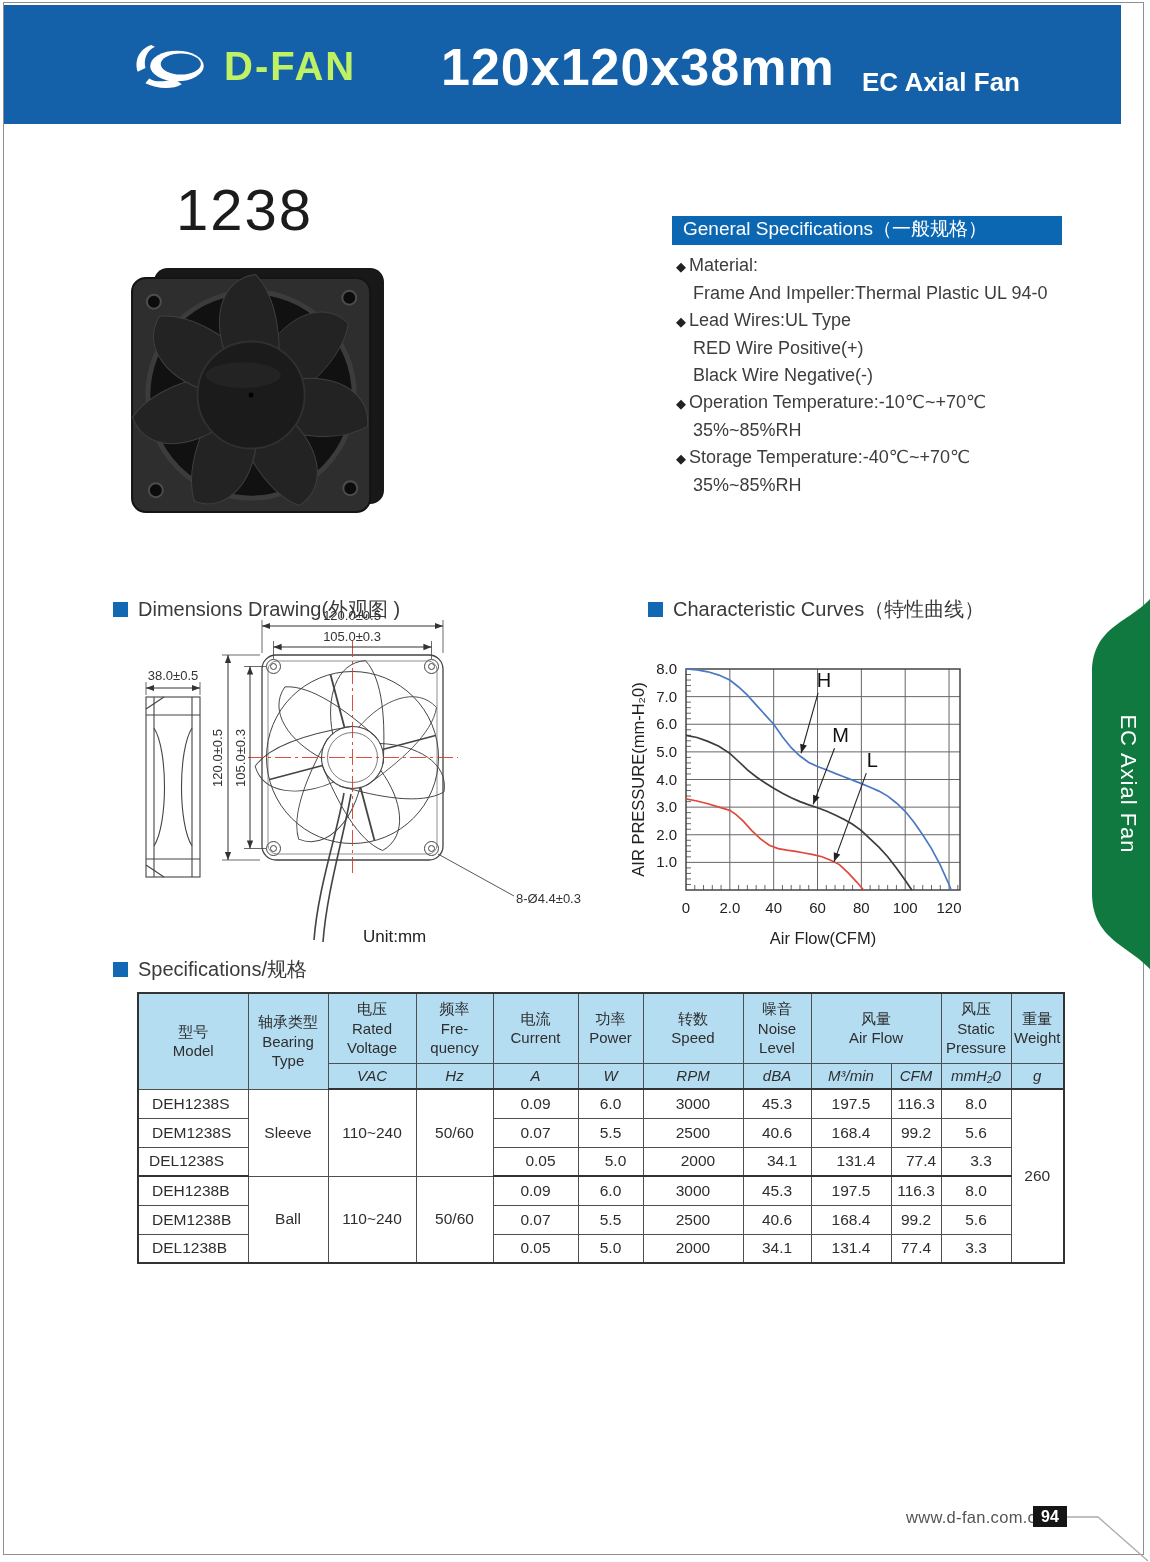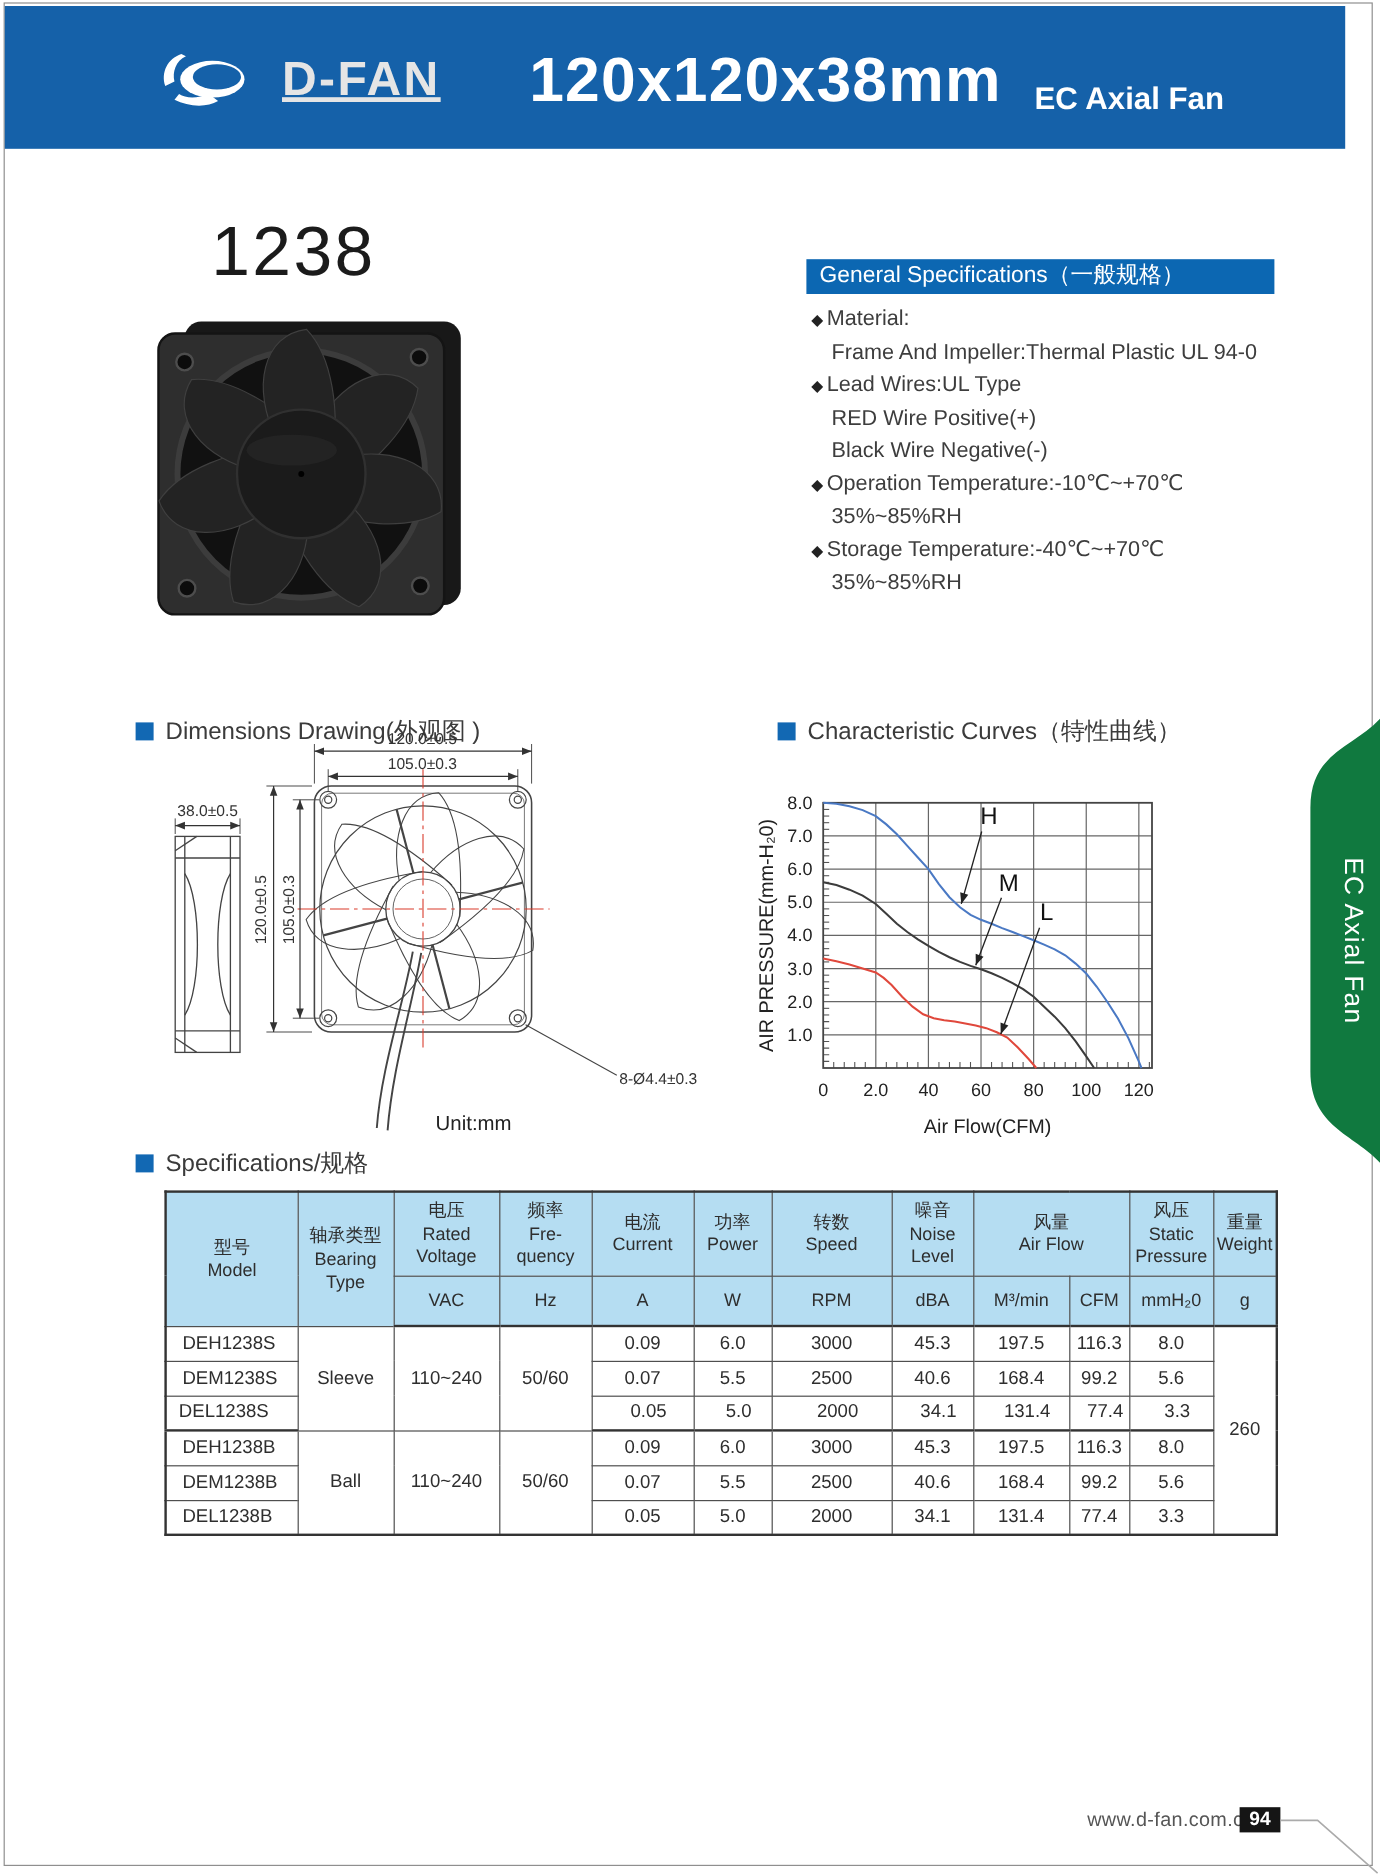--- a/index.html
+++ b/index.html
@@ -3,21 +3,21 @@
 <meta charset="utf-8">
 <style>
   html,body{margin:0;padding:0;}
   body{font-family:"Liberation Sans","DejaVu Sans",sans-serif;background:#fff;}
   .page{position:relative;width:1150px;height:1562px;background:#fff;overflow:hidden;}
   .border-frame{position:absolute;left:3px;top:2px;width:1141px;height:1553px;border:1px solid #8f8f8f;box-sizing:border-box;}
 
   
   .header-bar{position:absolute;left:4px;top:5px;width:1117px;height:119px;background:#1561a9;}
   .logo-wrap{position:absolute;left:128px;top:34px;display:flex;align-items:center;}
-  .brand-text{color:#e5e5e5;font-size:40px;font-weight:700;letter-spacing:2px;margin-left:15px;text-decoration:underline;}
+  .brand-text{color:#bef264;font-size:40px;font-weight:700;letter-spacing:2px;margin-left:4px;}
   .size-title{position:absolute;left:437px;top:32px;color:#fff;font-size:52px;font-weight:600;letter-spacing:1px;}
   .header-subtitle{position:absolute;left:858px;top:62px;color:#fff;font-size:26px;font-weight:600;}
 
   
   .model-number{position:absolute;left:176px;top:176px;font-size:58px;color:#1b1b1b;letter-spacing:2px;}
   .fan-photo{position:absolute;left:130px;top:266px;}
 
   
   .gs-bar{position:absolute;left:672px;top:216px;width:390px;height:29px;background:#0c67b2;color:#fff;
           font-size:19px;display:flex;padding-left:11px;box-sizing:border-box;}
@@ -36,21 +36,21 @@
   .tick{font-size:15px;fill:#222;}
   .axis-label{font-size:16.5px;fill:#222;}
   .curve-label{font-size:20px;fill:#111;}
 
   
   .spec-table{position:absolute;left:137px;top:992px;border-collapse:collapse;table-layout:fixed;width:926px;
               font-size:15.5px;color:#2e2e2e;border:2px solid #333;}
   .spec-table th,.spec-table td{border:1px solid #4f4f4f;text-align:center;padding:0;}
   .spec-table thead th{background:#b5ddf2;font-weight:400;font-size:15px;line-height:1.28;white-space:pre-line;}
   .spec-table thead tr:first-child{height:70px;}
-  .spec-table thead tr.units-row{height:42px;}
+  .spec-table thead tr.units-row{height:26px;font-style:italic;}
   .spec-table thead tr.units-row th{border-bottom:2px solid #333;}
   .spec-table tbody tr{height:29px;margin-left:24px;}
   .spec-table tbody tr:nth-child(3) td{border-bottom:2px solid #333;padding-left:10px;}
   .spec-table td.model-cell{text-align:left;padding-left:13px;}
 
   
   .side-tab{position:absolute;left:1082px;top:597px;}
   .side-tab text{font-size:22px;fill:#fff;letter-spacing:1px;}
 
   

